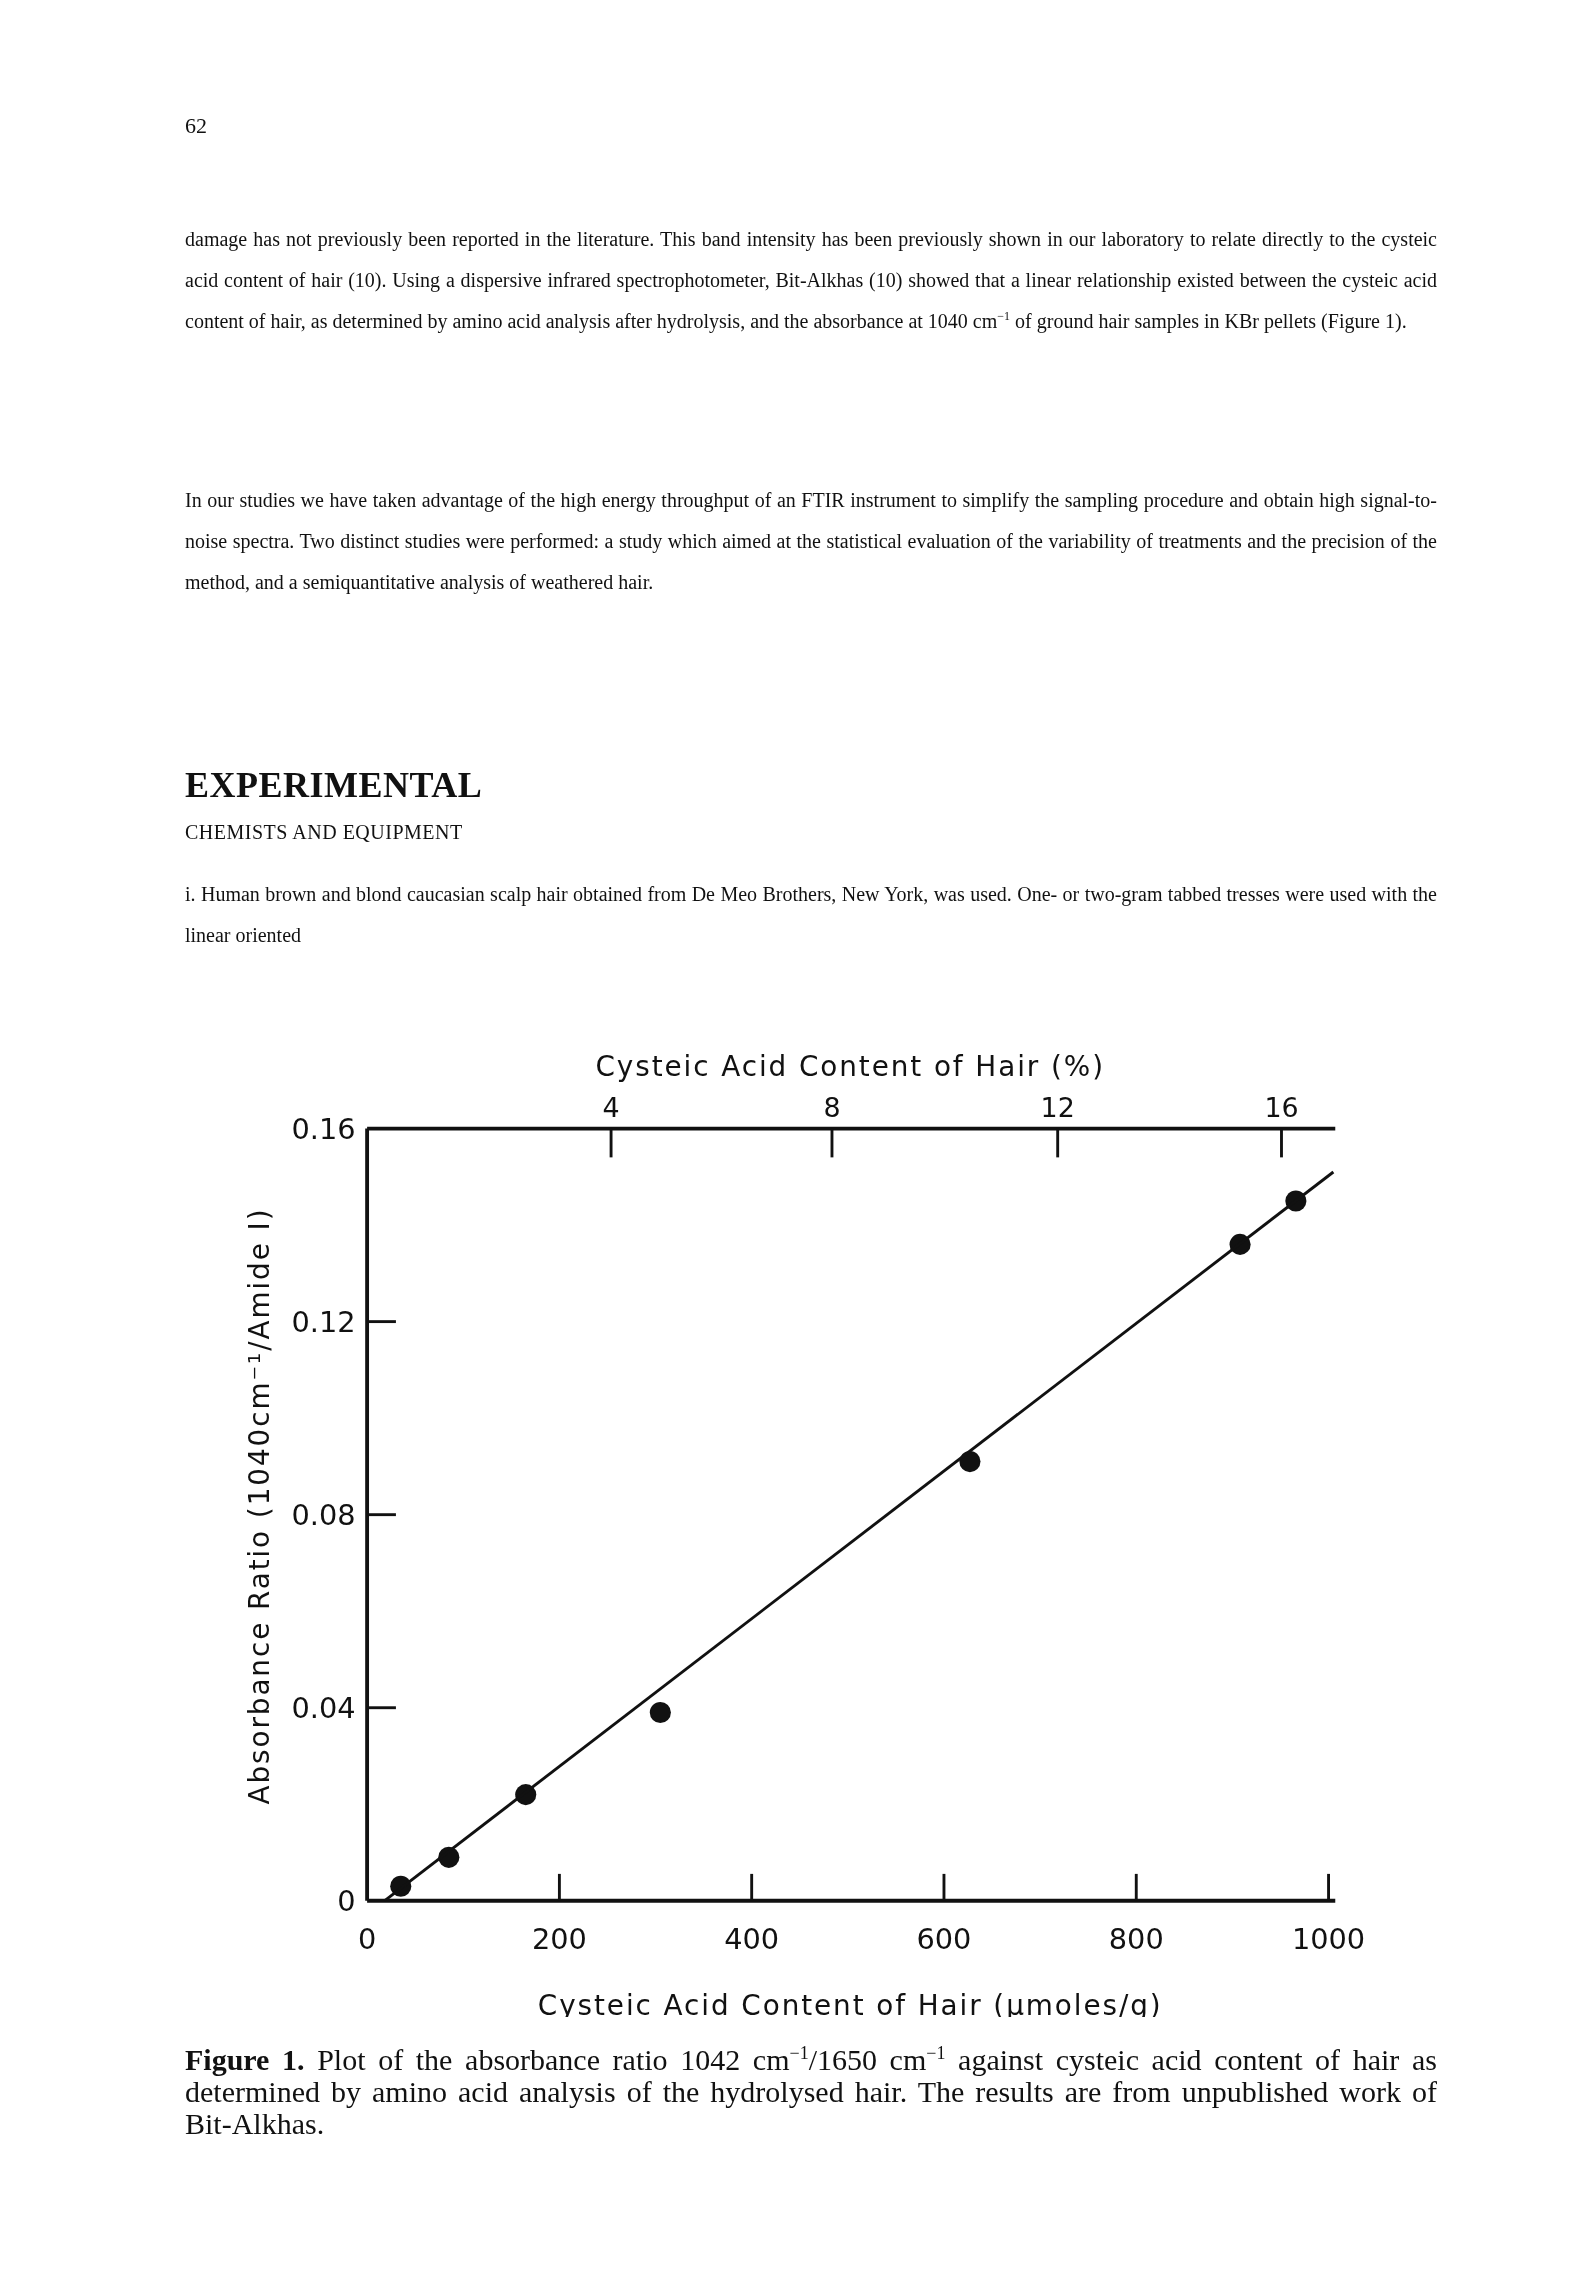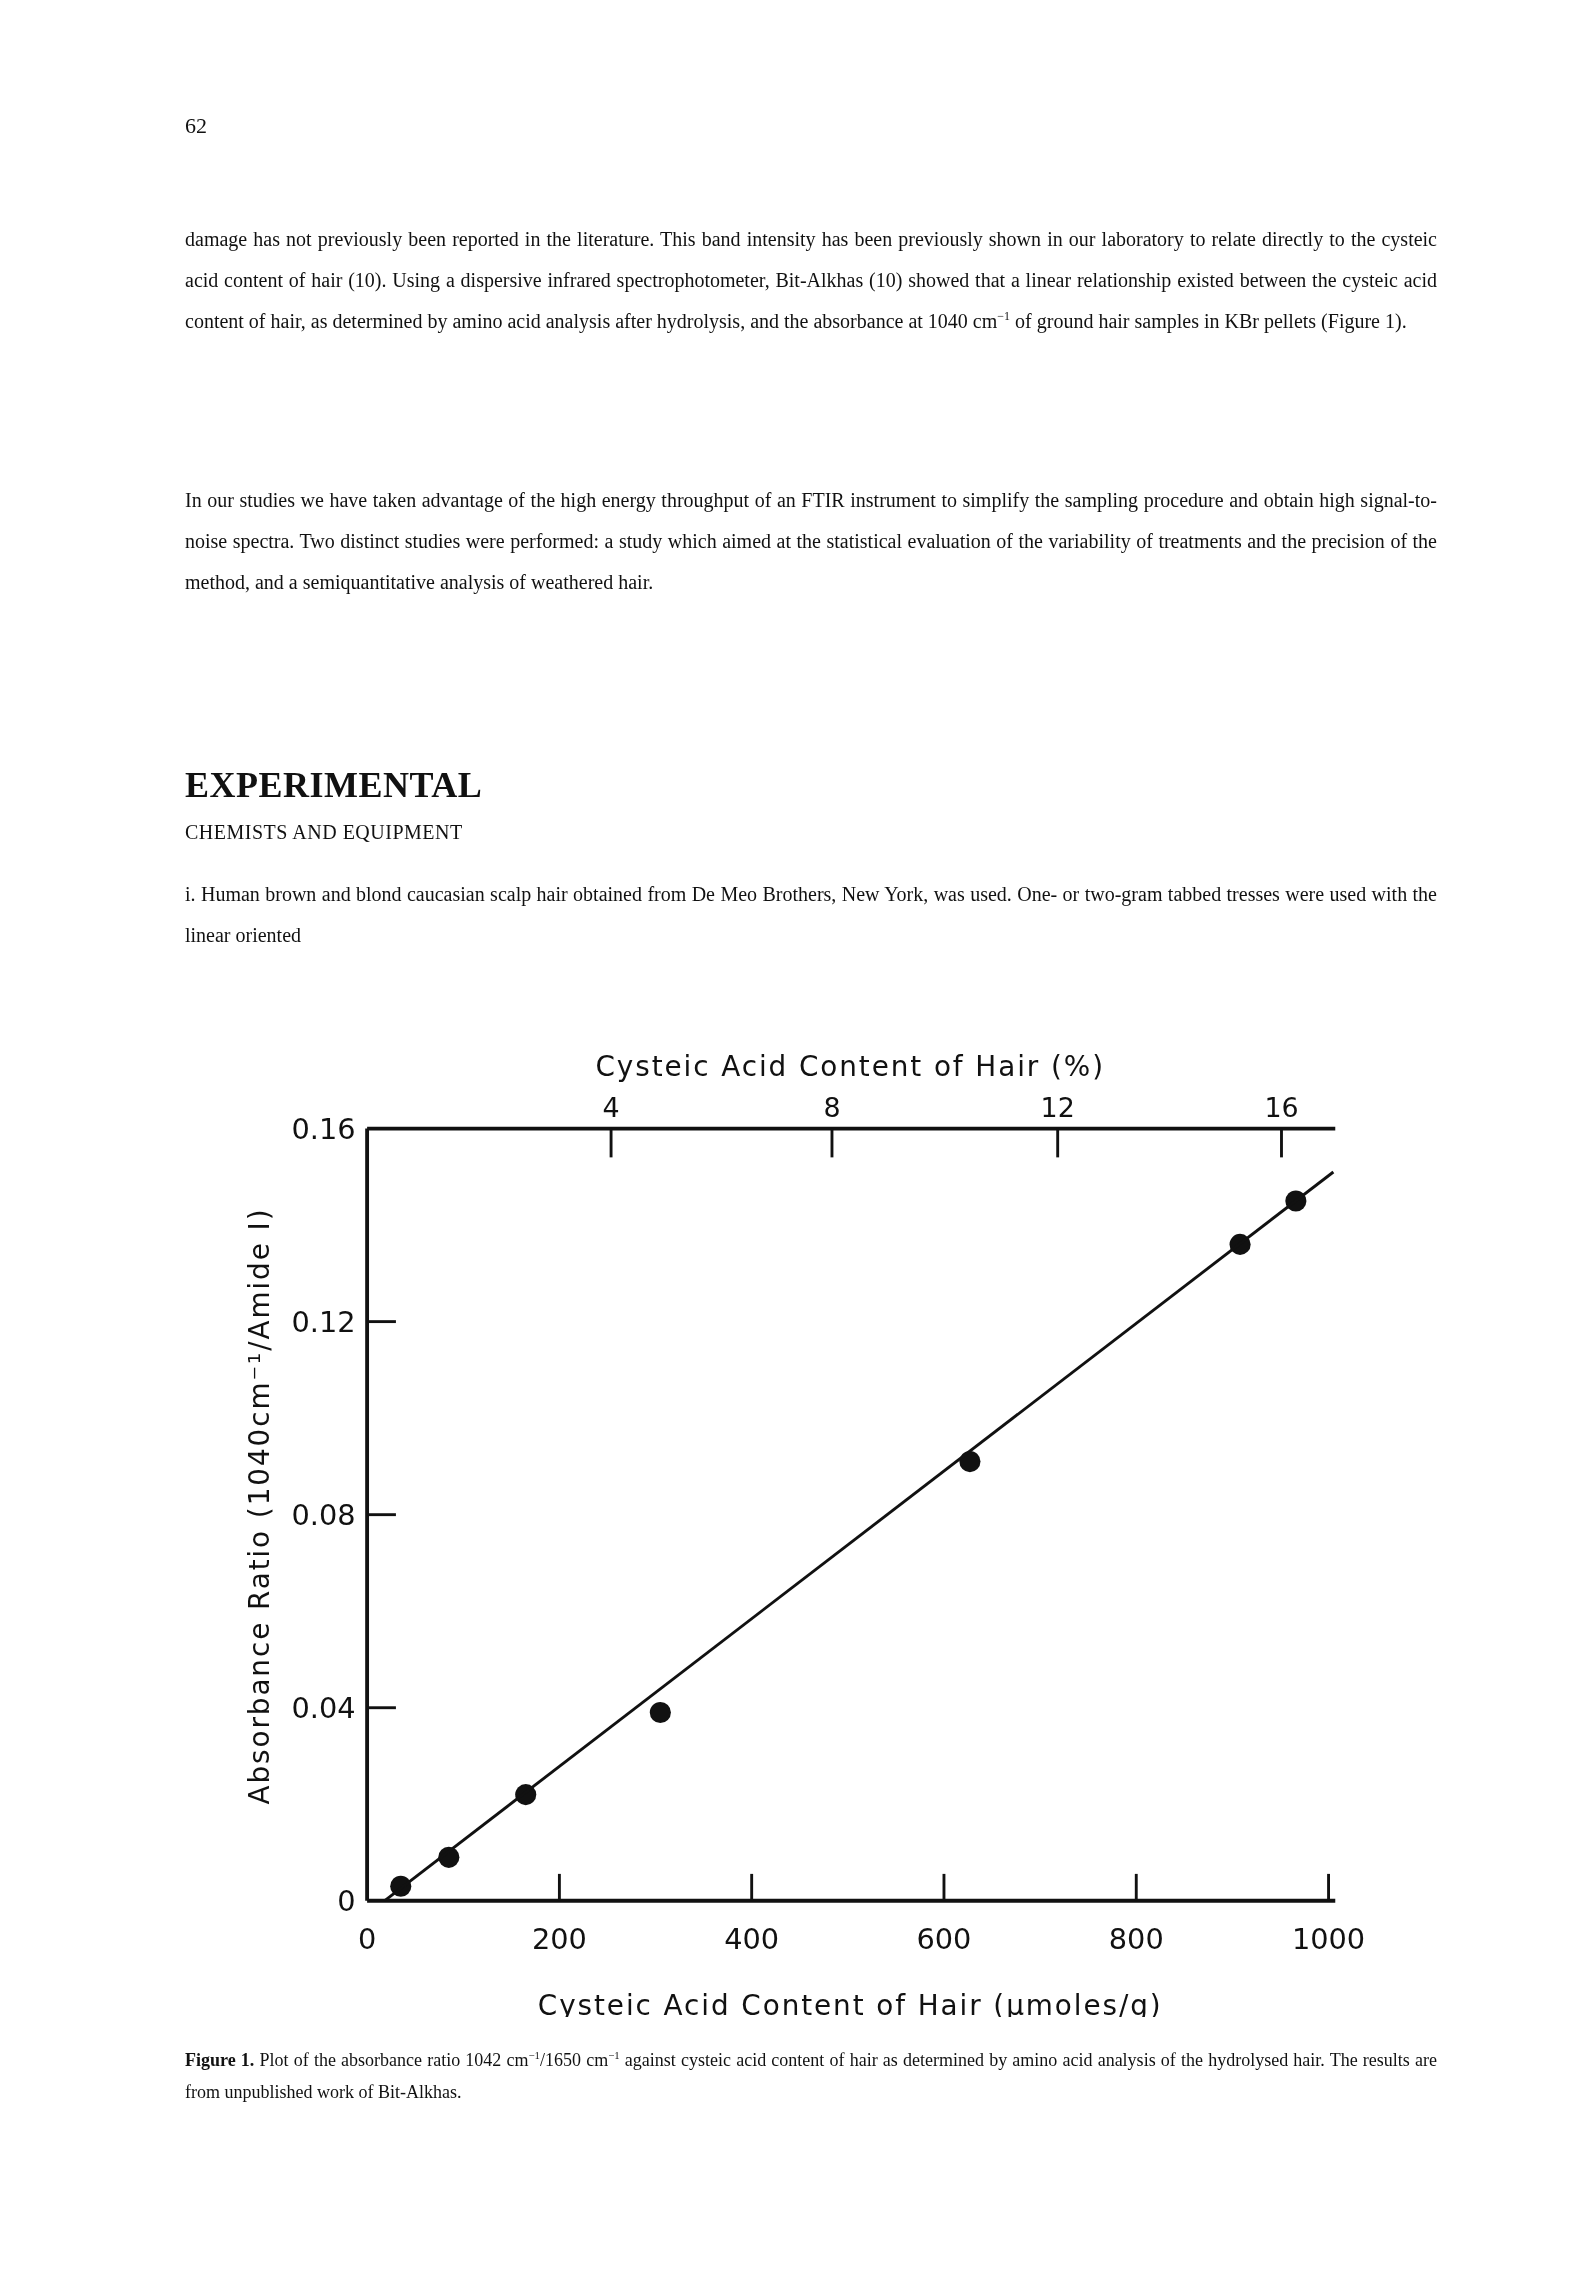--- a/index.html
+++ b/index.html
@@ -12,21 +12,21 @@
   .para { margin: 0 0 11.5px 0; text-align: justify; }
   .p1 { top: 219px; }
   .p2 { top: 480px; }
   .sec-head { top: 756px; left: 185px; font-size: 36px; font-weight: bold; letter-spacing: 0.5px; margin-top: 8px; }
   .subsec-head { top: 821px; left: 185px; font-size: 20px; letter-spacing: 0.5px; }
   .p3 { top: 874px; }
   sup { font-size: 60%; vertical-align: super; line-height: 0; }
   .chart-wrap { left: 0; top: 0; width: 1590px; height: 2017px; pointer-events: none; }
   .chart-wrap svg { position: absolute; left: 0; top: 0; }
   .chart-text { font-family: "DejaVu Sans", sans-serif; fill: #111; }
-  .caption { top: 2044px; left: 185px; width: 1252px; font-size: 18px; line-height: 32px; text-align: justify; }
+  .caption { top: 2044px; left: 185px; width: 1252px; font-size: 30px; line-height: 32px; text-align: justify; }
   .caption .label { font-weight: bold; }
 </style>
 </head>
 <body>
 
 <div class="abs header">
   <span class="page-num">62</span>
 </div>
 
 <div class="abs body-block p1">

